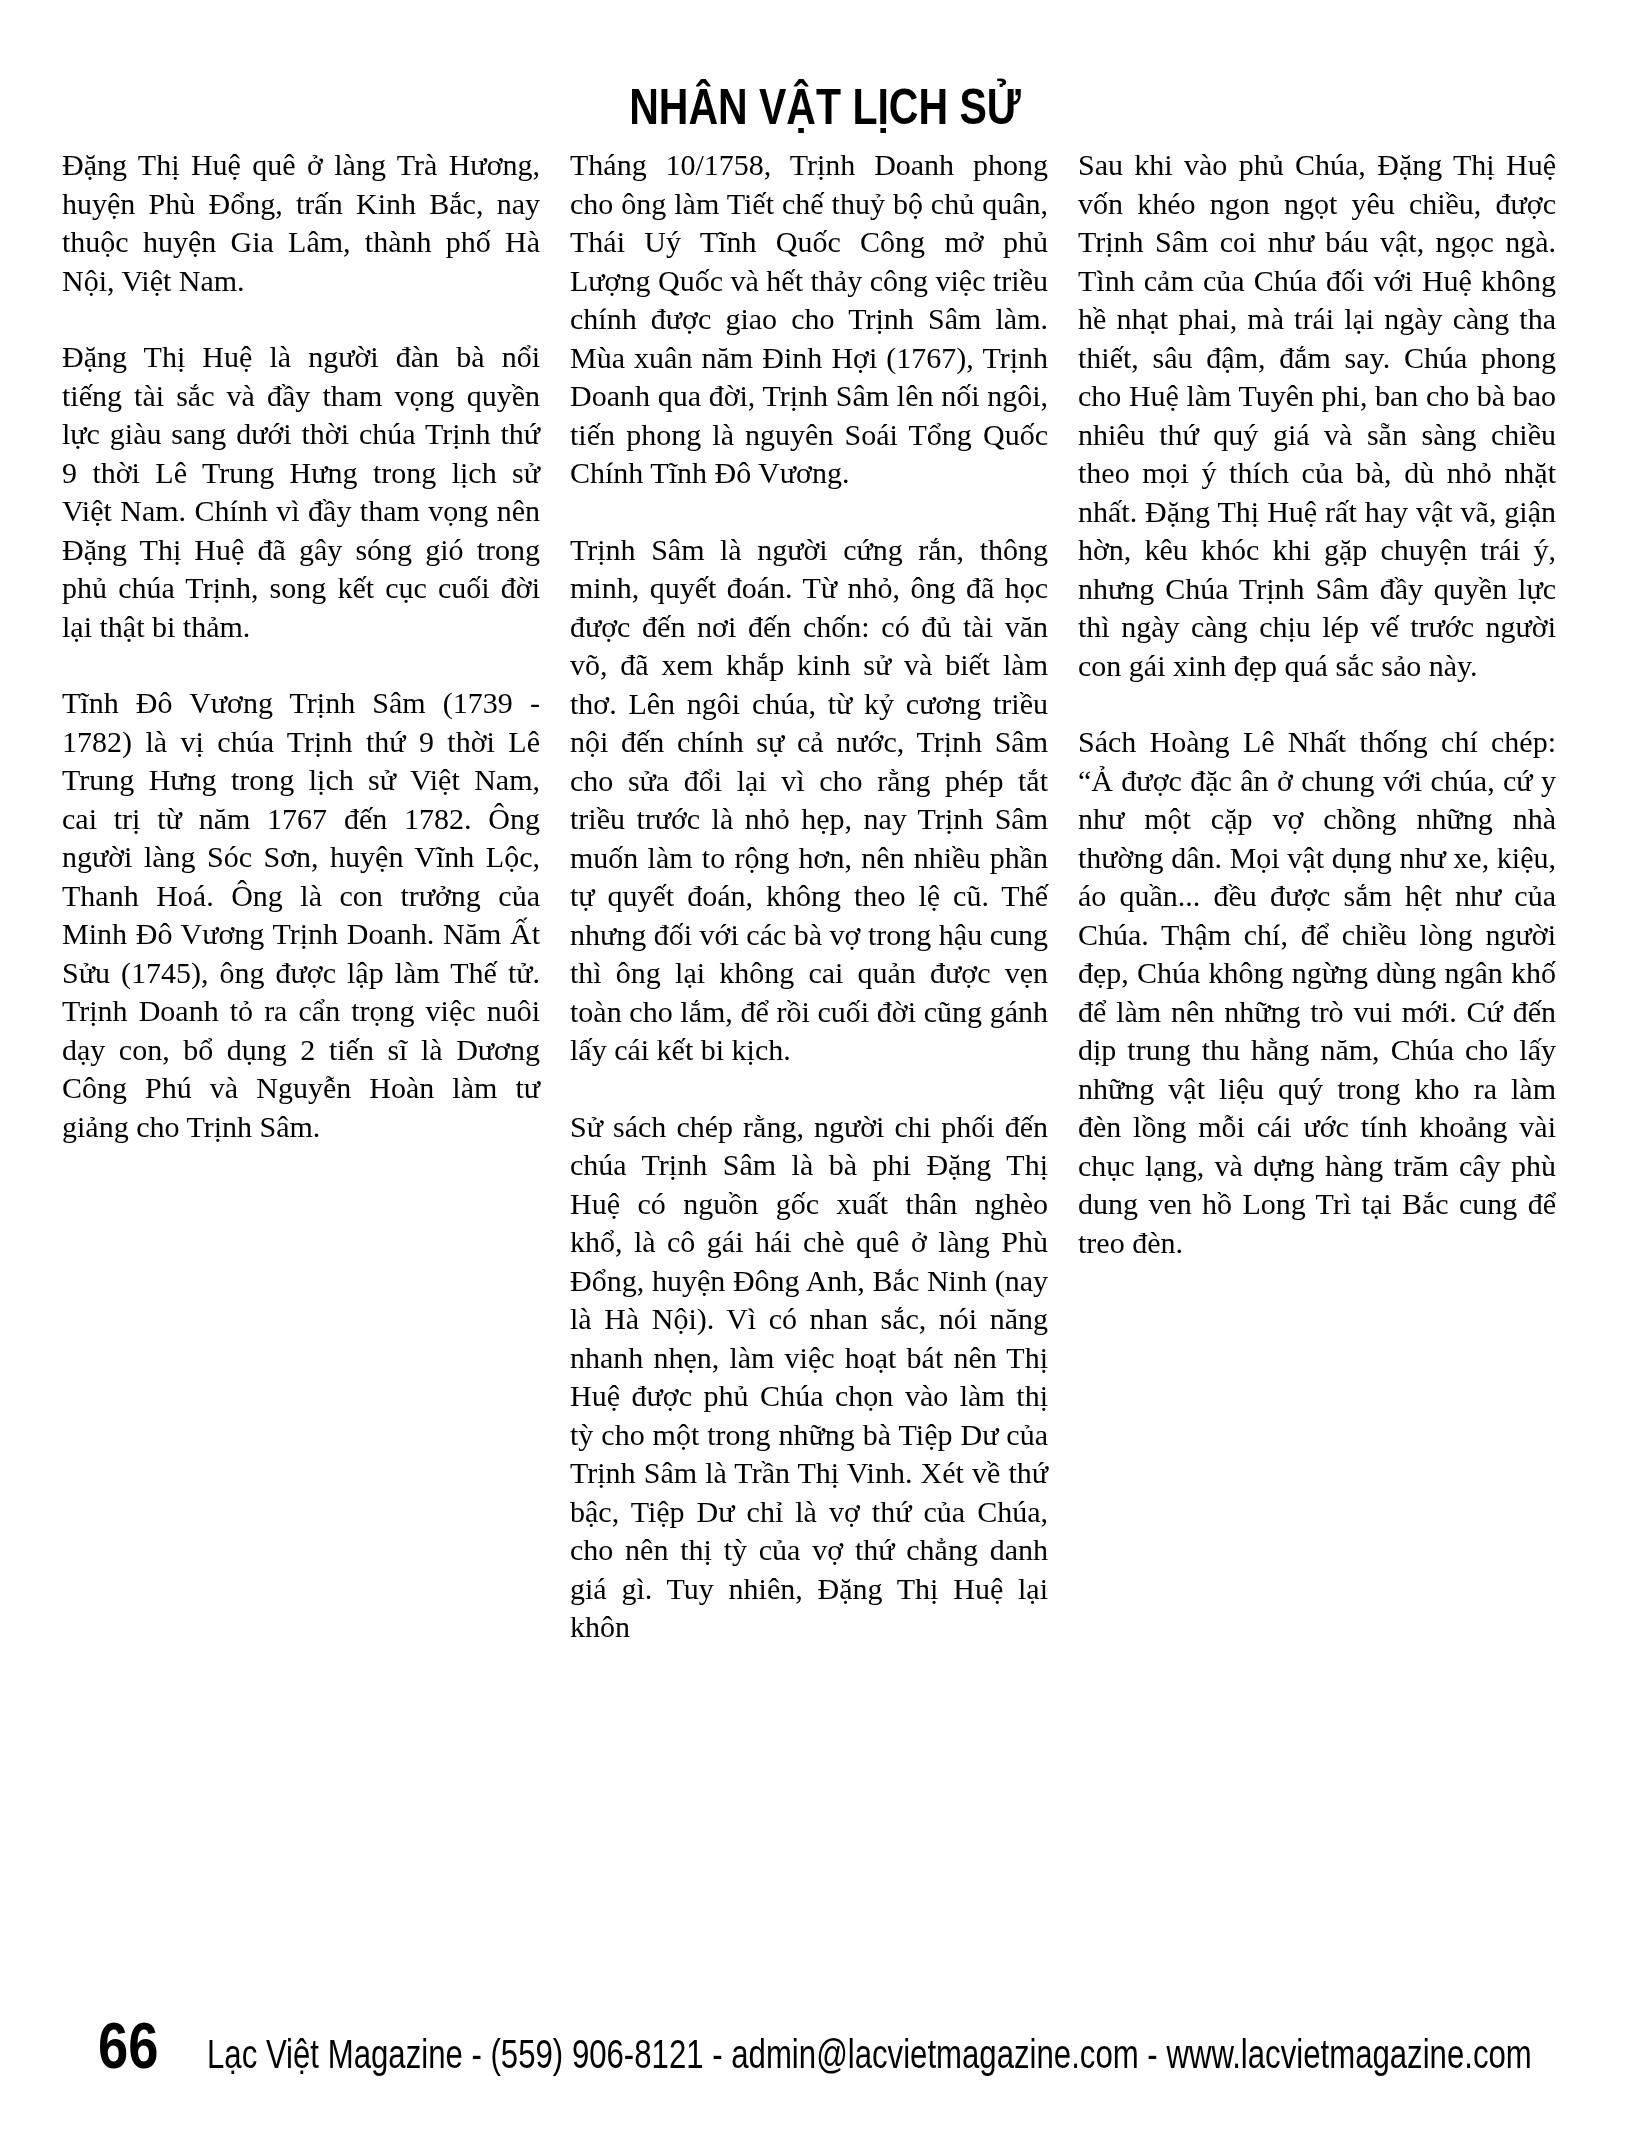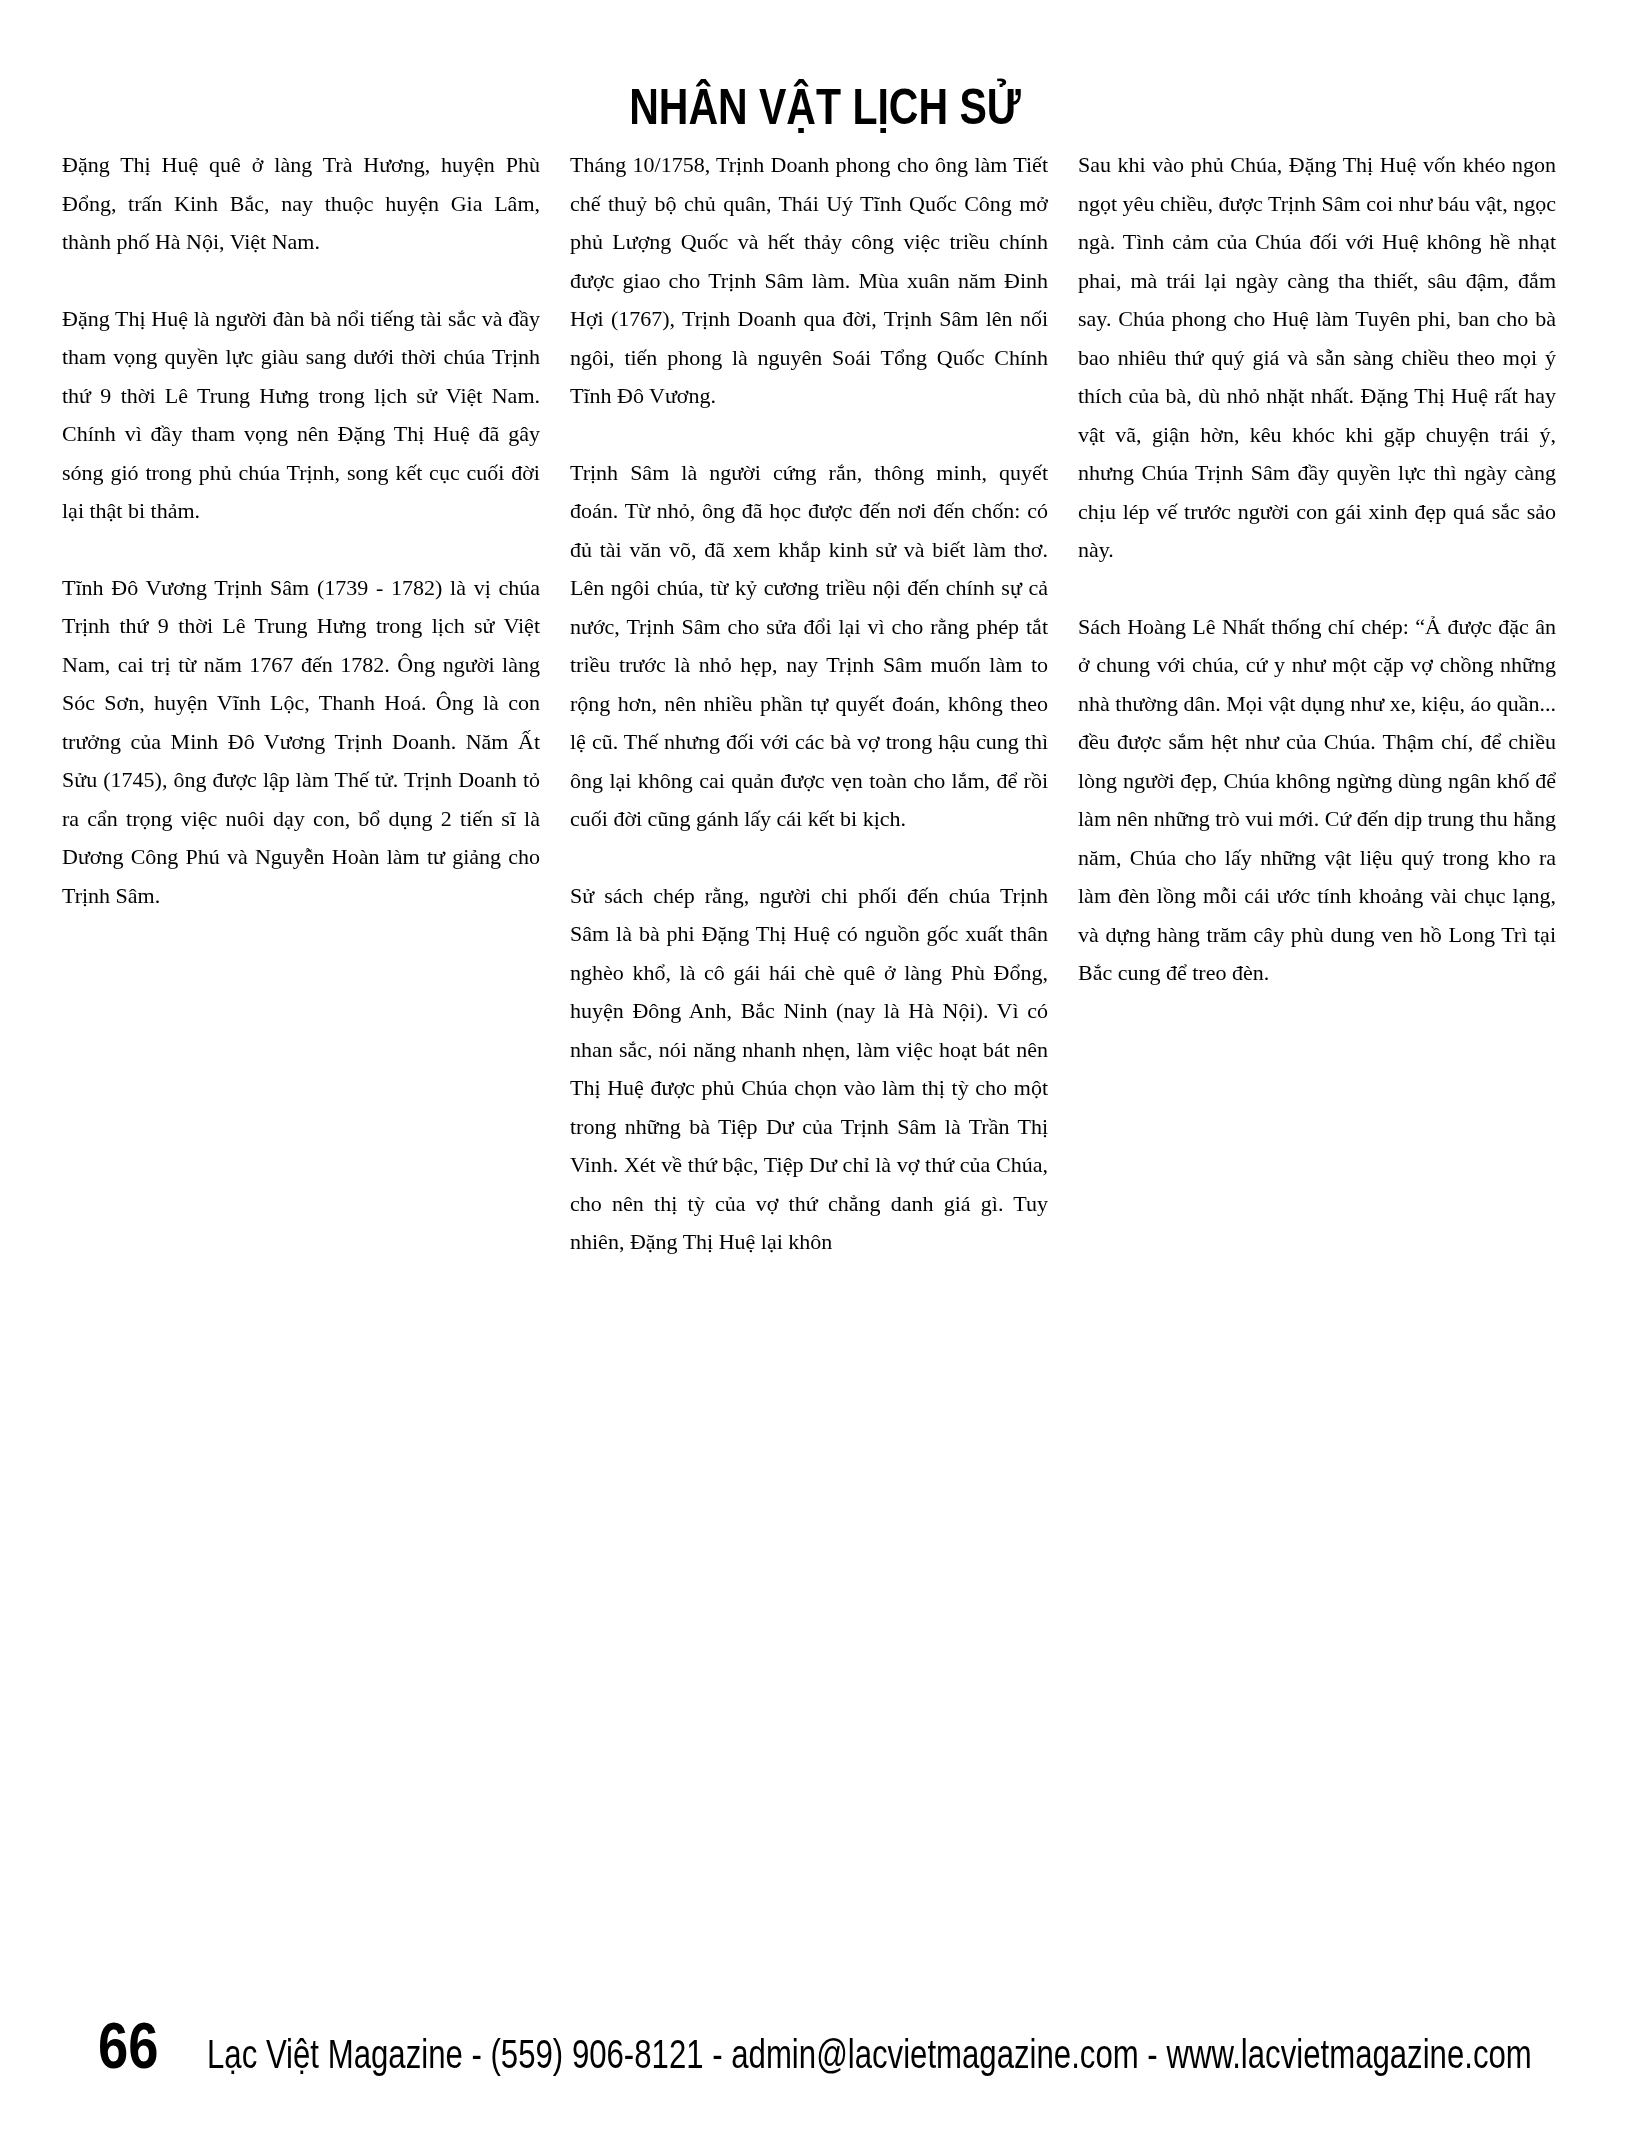--- a/index.html
+++ b/index.html
@@ -36,21 +36,21 @@
   
   .columns {
     display: flex;
     gap: 30px;
     padding-left: 62px;
     margin-top: 14px;
   }
   .col { width: 478px; flex: 0 0 478px; }
   .col p {
     margin: 0 0 38px 0;
-    font-size: 22px;
+    font-size: 30px;
     line-height: 38.5px;
     text-align: justify;
   }
   
   .footer {
     position: absolute;
     left: 98px;
     top: 2014px;
     display: flex;
     align-items: baseline;

